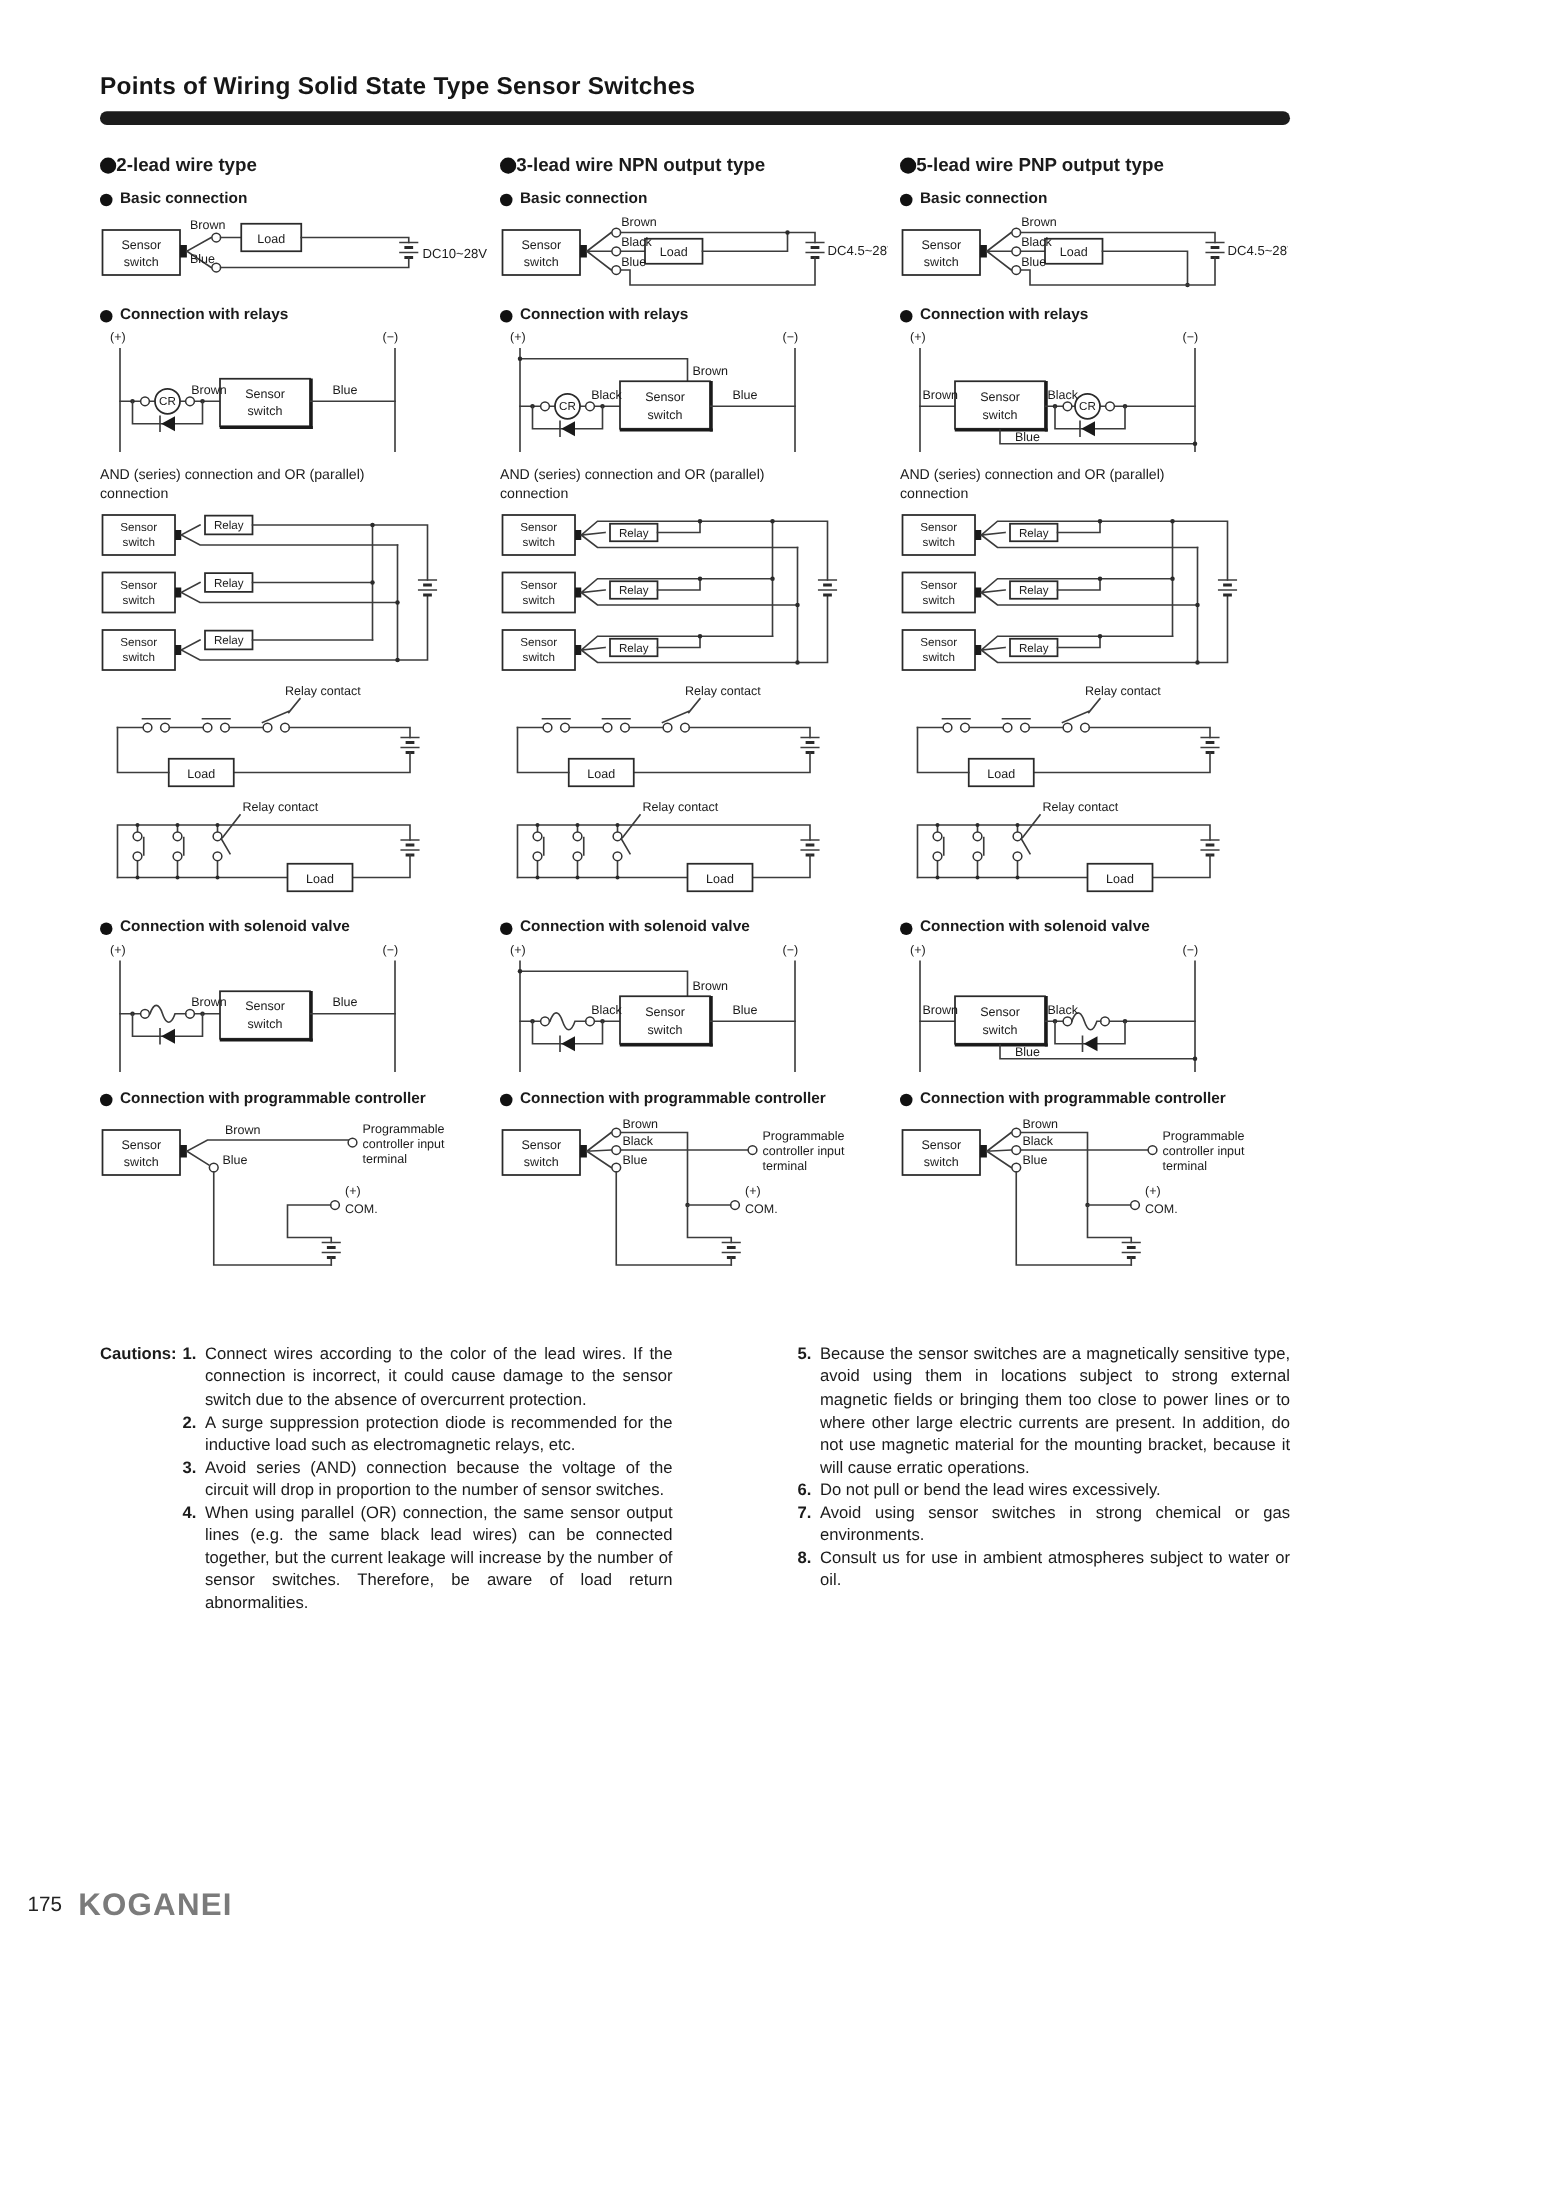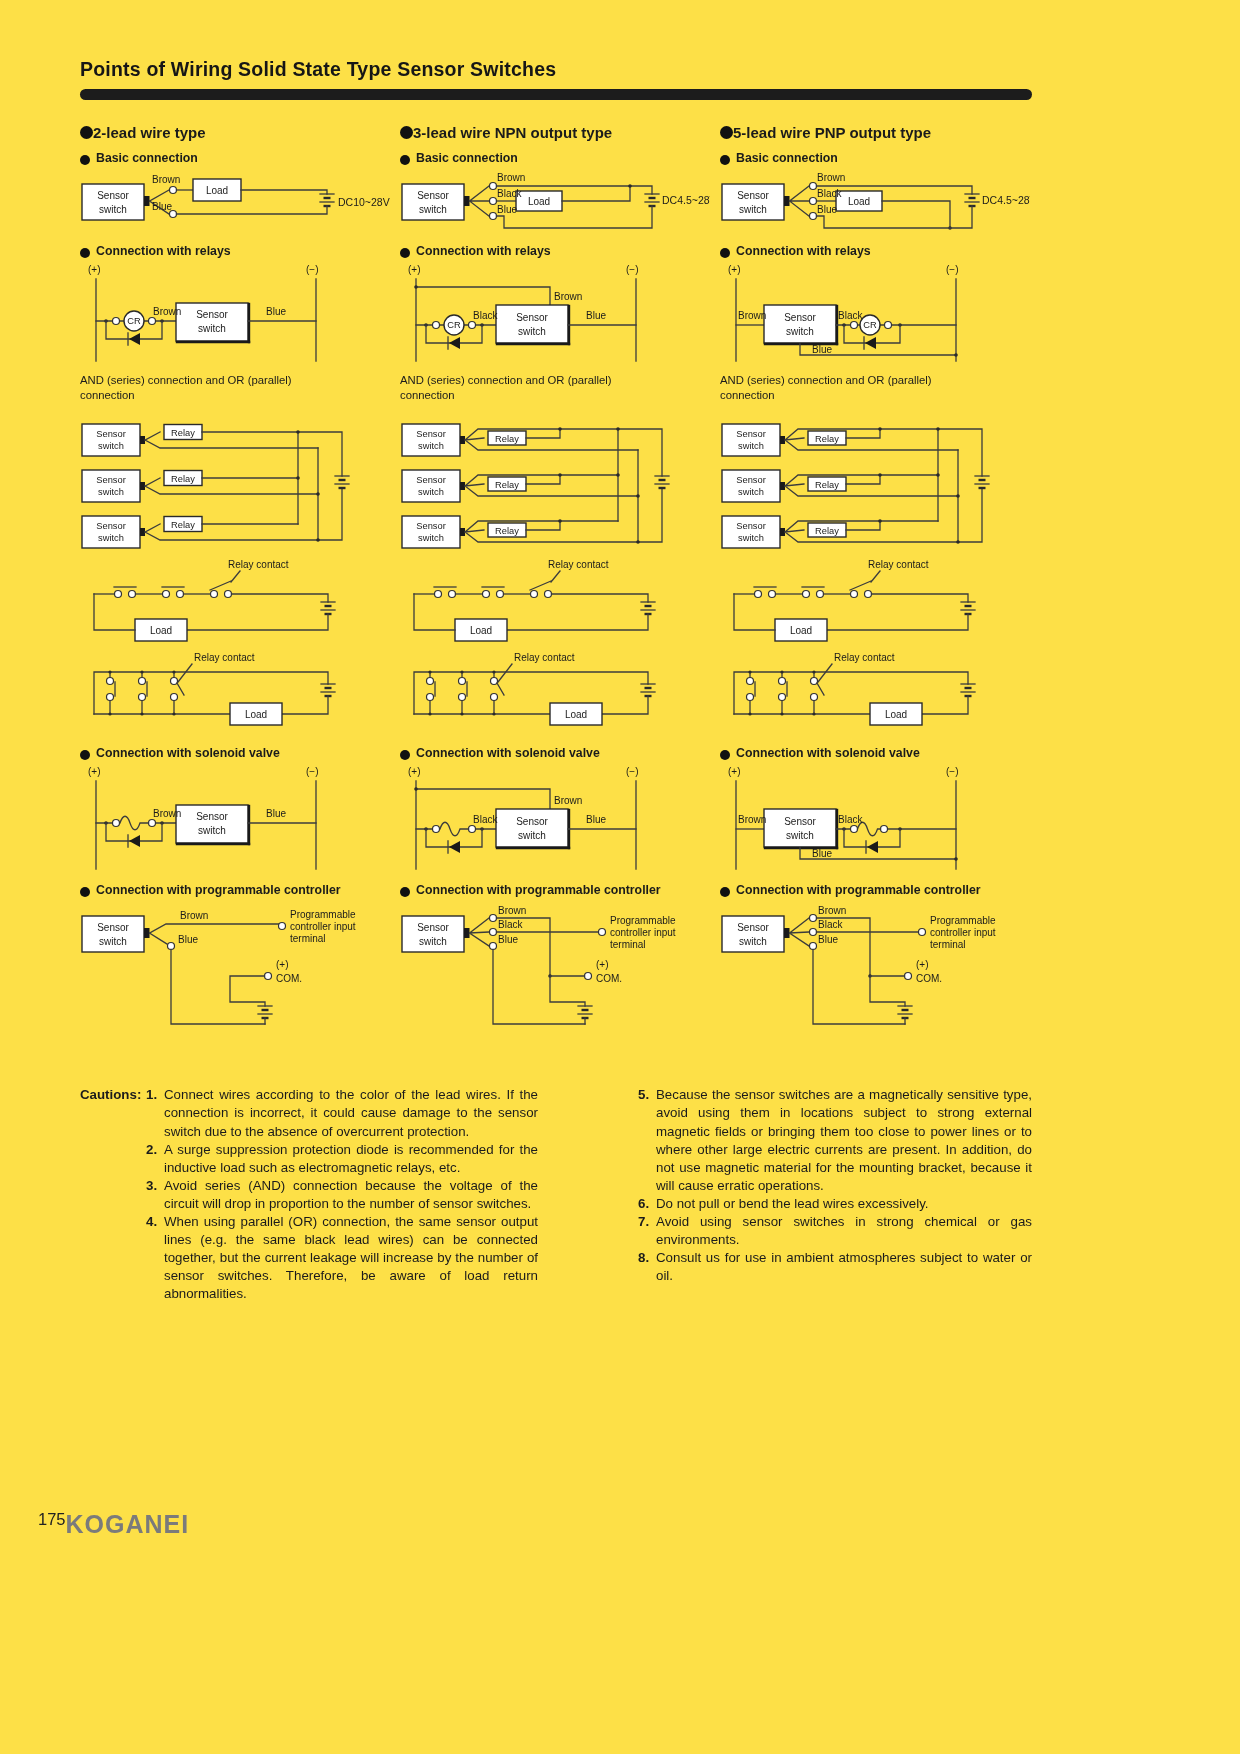--- a/index.html
+++ b/index.html
@@ -1,34 +1,34 @@
 <!DOCTYPE html>
 <html><head>
 <meta charset="utf-8">
 <style>
   html,body { margin:0; padding:0; background:#e8e8e8; }
-  .page { position:relative; width:1240px; height:1754px; background:#fde047; margin:0 auto;
+  .page { position:relative; width:1240px; height:1754px; background:#ffffff; margin:0 auto;
           font-family:"Liberation Sans", sans-serif; color:#1b1b1b; overflow:hidden; }
   .content { position:absolute; left:80px; top:58px; width:952px; }
 
   .title { font-size:19.5px; font-weight:bold; color:#161616; letter-spacing:0.2px; }
   .rule  { margin-top:8px; height:11px; background:#1c1c1c; border-radius:6px; }
 
   .cols { display:flex; gap:10px; margin-top:24px; }
   .col  { width:310px; flex:none; }
 
   .colhead { display:flex; align-items:center; gap:0; margin-bottom:8px; }
   .colhead .b1 { width:13px; height:13px; background:#111; border-radius:50%; flex:none; }
   .colhead .htxt { font-size:15px; font-weight:bold; }
 
   .sec { display:flex; align-items:flex-end; gap:6px; margin:10px 0 5px; }
   .sec .b2 { width:10px; height:10px; background:#111; border-radius:50%; flex:none; }
   .sec .stxt { font-size:12.3px; font-weight:bold; }
 
-  .andor { font-size:11.3px; line-height:1.3; margin:10px 0 16px; }
+  .andor { font-size:11.3px; line-height:1.3; margin:10px 0 4px; }
 
   svg.dgm { display:block; }
   .w  { fill:none; stroke:#3c3c3c; stroke-width:1.3; stroke-linecap:square; }
   .bx { fill:#fff; stroke:#2a2a2a; stroke-width:1.4; }
   .tk { stroke:#1a1a1a; stroke-width:2.4; stroke-linecap:square; }
   .term { fill:#fff; stroke:#333; stroke-width:1.2; }
   .dot  { fill:#2a2a2a; stroke:none; }
   .nub  { fill:#1a1a1a; stroke:none; }
   .dio  { fill:#1a1a1a; stroke:none; }
   .bshort { stroke:#2a2a2a; stroke-width:2.4; }
@@ -39,21 +39,21 @@
 
   .cautions { display:flex; margin-top:52px; font-size:13.3px; line-height:1.36; }
   .c-left  { width:458px; display:flex; }
   .c-right { width:394px; margin-left:100px; }
   .cautions-label { width:66px; flex:none; font-weight:bold; }
   .items { flex:1; }
   .item { display:flex; }
   .item .num { width:18px; flex:none; font-weight:bold; }
   .item .txt { flex:1; text-align:justify; }
 
-  .footer { position:absolute; left:38px; top:1510px; display:flex; }
+  .footer { position:absolute; left:22px; top:1510px; display:flex; align-items:center; gap:13px; }
   .pagenum { font-size:16.5px; color:#222; }
   .brand { font-size:25px; font-weight:bold; color:#7b7b7b; letter-spacing:1px; }
 </style>
 </head>
 <body>
 
 <div class="page">
 
   <svg width="0" height="0" style="position:absolute" aria-hidden="true">
     <defs>

